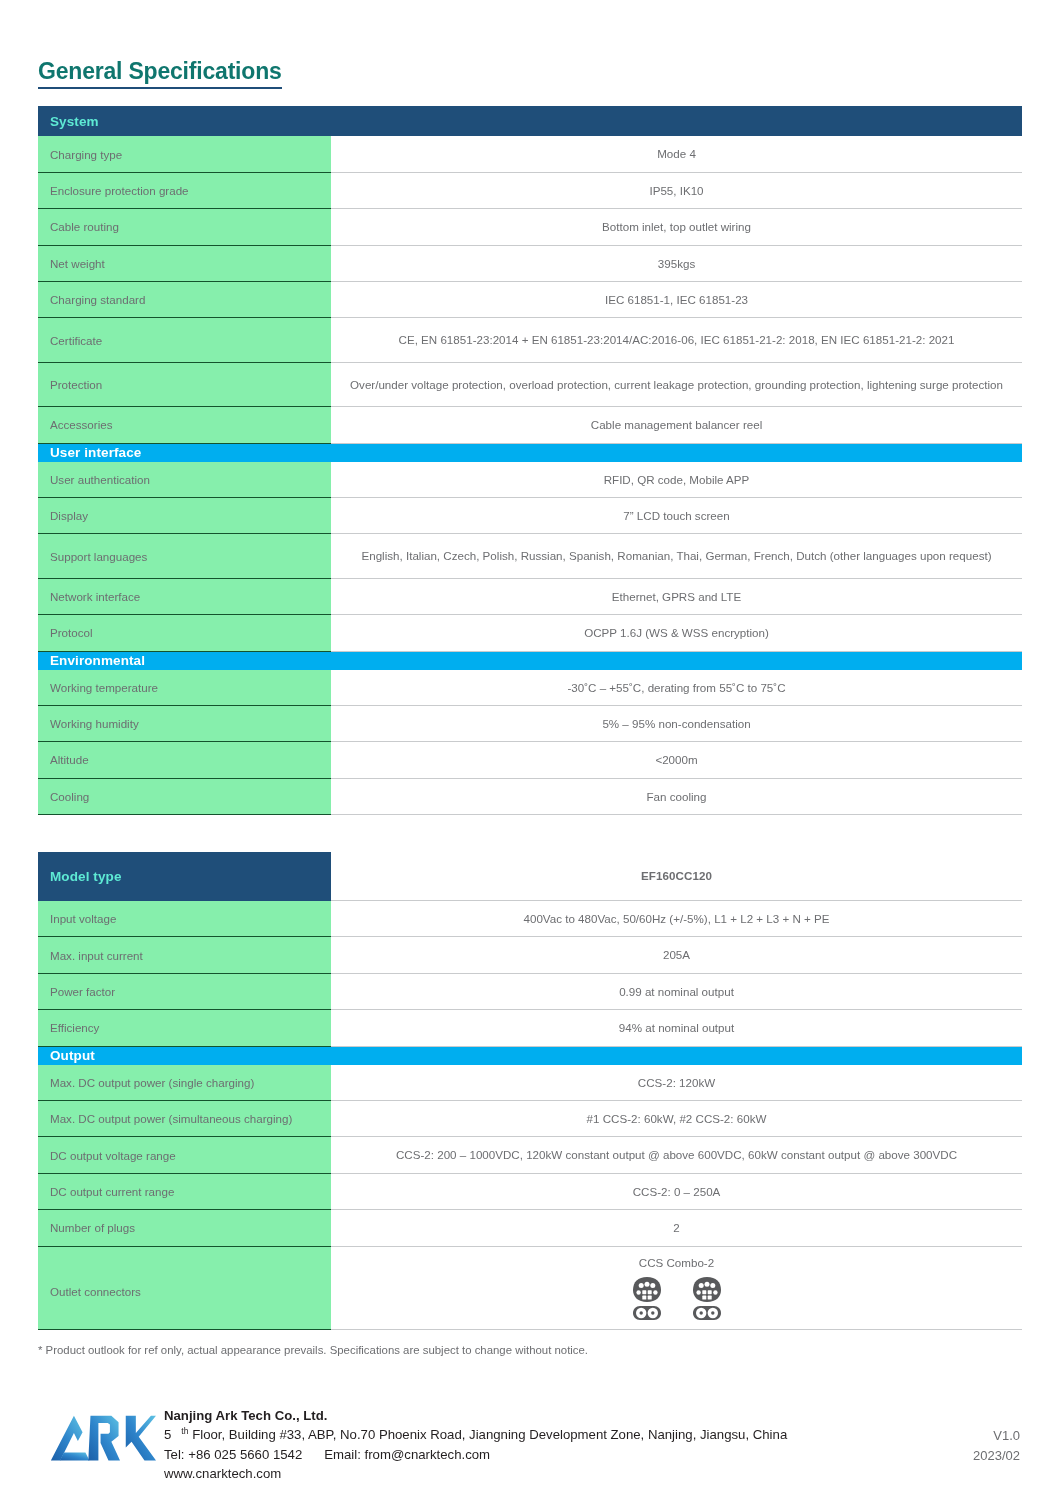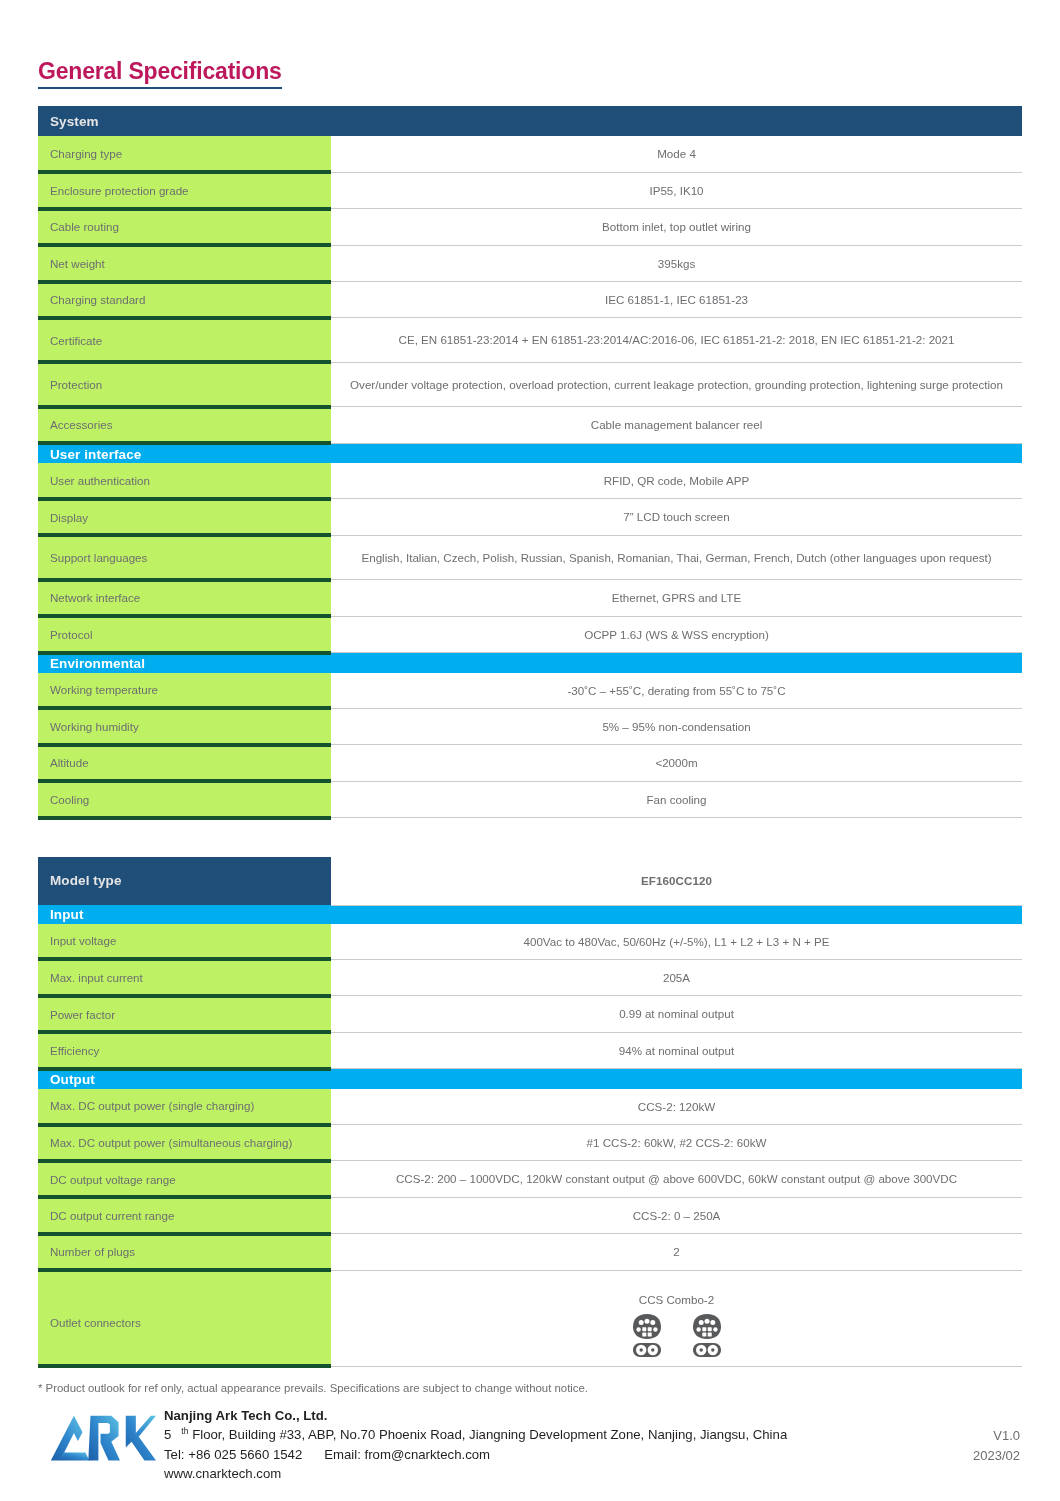--- a/index.html
+++ b/index.html
@@ -5,53 +5,53 @@
   html,body{margin:0;padding:0;}
   body{
     width:1060px;height:1501px;background:#ffffff;
     font-family:"Liberation Sans","DejaVu Sans",sans-serif;
     color:#58595b;-webkit-font-smoothing:antialiased;
   }
   .page{position:relative;width:1060px;height:1501px;box-sizing:border-box;padding:0 38px;}
 
   
   .title{
-    font-size:23px;font-weight:bold;color:#be185d;
+    font-size:23px;font-weight:bold;color:#0f766e;
     letter-spacing:-.2px;padding-top:58px;padding-bottom:3px;
     display:inline-block;border-bottom:2px solid #1f4e79;line-height:1.15;
   }
   .title-wrap{line-height:0;}
 
   
   .spec-table{width:984px;border-collapse:collapse;table-layout:fixed;margin-top:17px;}
   .spec-table col.c1{width:293px;}
   .spec-table col.c2{width:691px;}
 
   .hdr-dark td{
-    background:#1f4e79;color:#e5e5e5;font-weight:bold;font-size:13.5px;
+    background:#1f4e79;color:#5eead4;font-weight:bold;font-size:13.5px;
     height:30px;padding:0 0 0 12px;letter-spacing:.1px;
   }
   .hdr-dark td.val{text-align:center;padding-left:0;}
   .hdr-cyan td{
     background:#00aeef;color:#ffffff;font-weight:bold;font-size:13.5px;
     height:18px;padding:0 0 0 12px;letter-spacing:.1px;
   }
 
   .spec-table td.lbl{
-    background:#bef264;color:#6d6e71;font-size:11.6px;
-    padding:9px 0 9px 12px;border-bottom:4px solid #14532d;
+    background:#86efac;color:#6d6e71;font-size:11.6px;
+    padding:9px 0 9px 12px;border-bottom:1px solid #14532d;
     vertical-align:middle;
   }
   .spec-table td.val{
     background:#ffffff;color:#6d6e71;font-size:11.6px;text-align:center;
     padding:9px 14px;border-bottom:1px solid #c9cbcd;vertical-align:middle;line-height:1.5;margin-top:26px;
   }
   .spec-table tr.tall td{padding-top:13px;padding-bottom:13px;}
   .spec-table tr.conn td.lbl{padding-top:8px;padding-bottom:0;}
-  .spec-table tr.conn td.val{padding-top:20px;padding-bottom:7px;}
+  .spec-table tr.conn td.val{padding-top:7px;padding-bottom:7px;}
 
   .table2{margin-top:37px;}
 
   
   .conn-label{font-size:11.6px;color:#6d6e71;margin-bottom:5px;}
   .conn-row{display:flex;justify-content:center;gap:30px;}
   .conn-icon{display:block;}
 
   
   .footnote{
@@ -171,23 +171,20 @@
 
   <table class="spec-table table2" id="table2">
     <colgroup>
         <col class="c1">
         <col class="c2">
       </colgroup>
     <tbody>
         <tr class="hdr-dark">
           <td>Model type</td>
           <td class="val">EF160CC120</td>
-        </tr>
-        <tr class="hdr-cyan">
-          <td colspan="2">Input</td>
         </tr>
         <tr class="">
           <td class="lbl">Input voltage</td>
           <td class="val">400Vac to 480Vac, 50/60Hz (+/-5%), L1 + L2 + L3 + N + PE</td>
         </tr>
         <tr class="">
           <td class="lbl">Max. input current</td>
           <td class="val">205A</td>
         </tr>
         <tr class="">

